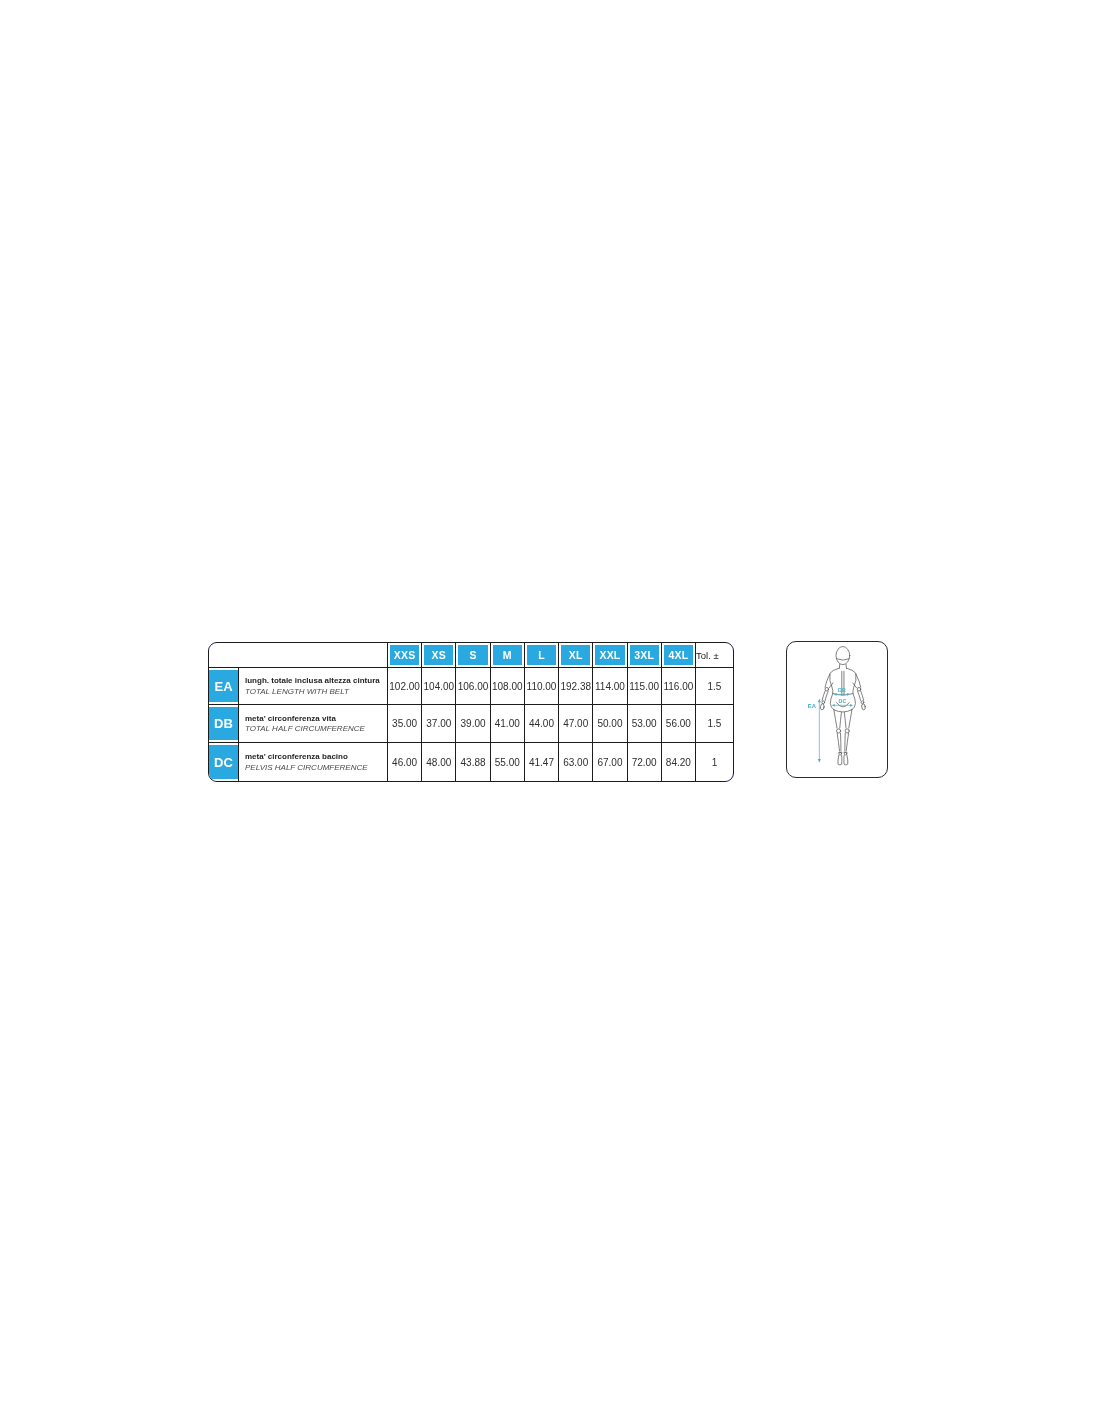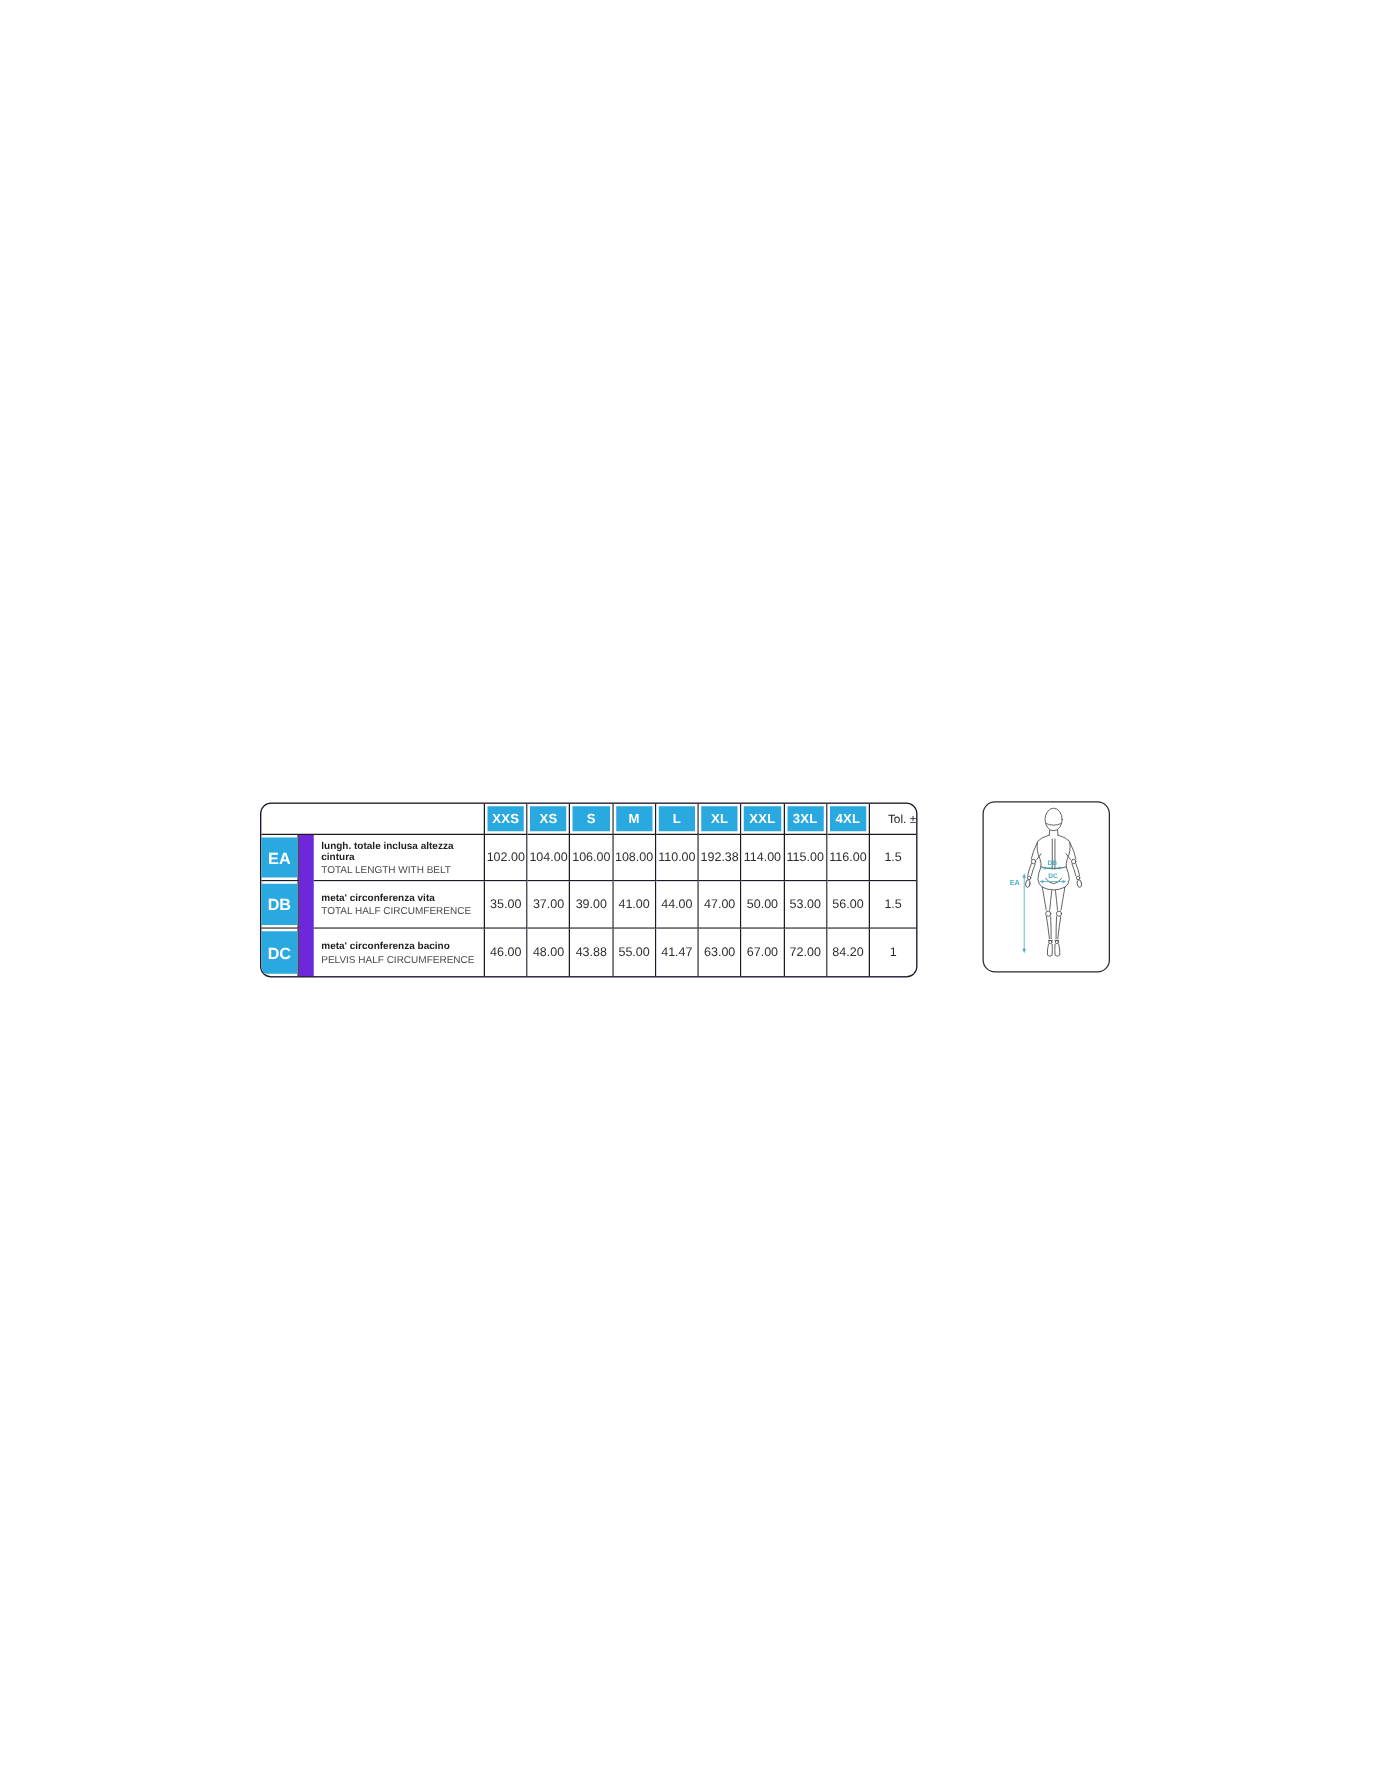--- a/index.html
+++ b/index.html
@@ -32,30 +32,30 @@
   }
   .no-r{border-right:none;}
   .no-b{border-bottom:none;}
   .corner-cell{grid-column:1 / span 2;}
   .head-cell{padding:2px;}
   .chip{
     flex:1;background:var(--accent);color:#fff;
     font-weight:700;font-size:10.5px;letter-spacing:.2px;
     display:flex;align-items:center;justify-content:center;
   }
-  .tol-head{align-items:center;justify-content:flex-end;font-size:9.5px;color:#1c1c1c;}
+  .tol-head{align-items:center;justify-content:flex-start;font-size:9.5px;color:#1c1c1c;}
   .code-cell{padding:2px 0;}
   .code-chip{
     flex:1;background:var(--accent);color:#fff;
     font-weight:700;font-size:13px;
     display:flex;align-items:center;justify-content:center;
   }
-  .desc-cell{flex-direction:column;justify-content:center;padding:3px 6px;gap:1px;margin-left:12px;}
+  .desc-cell{flex-direction:column;justify-content:center;padding:3px 6px;gap:1px;}
   .desc-it{font-size:8px;font-weight:700;color:#1f1f1f;line-height:1.15;}
-  .desc-en{font-size:8px;color:#4a4a4a;line-height:1.15;}
+  .desc-en{font-size:8px;font-style:italic;color:#4a4a4a;line-height:1.15;}
   .val-cell{align-items:center;justify-content:center;font-size:10px;color:#2e2e2e;}
 
   
   .figure-box{
     position:absolute;left:786px;top:641px;width:102px;height:137px;
     border:1.3px solid #2b2b2b;border-radius:10px;background:#fff;
     box-sizing:border-box;overflow:hidden;
   }
   .figure-box svg{display:block;width:100%;height:100%;}
 </style>

